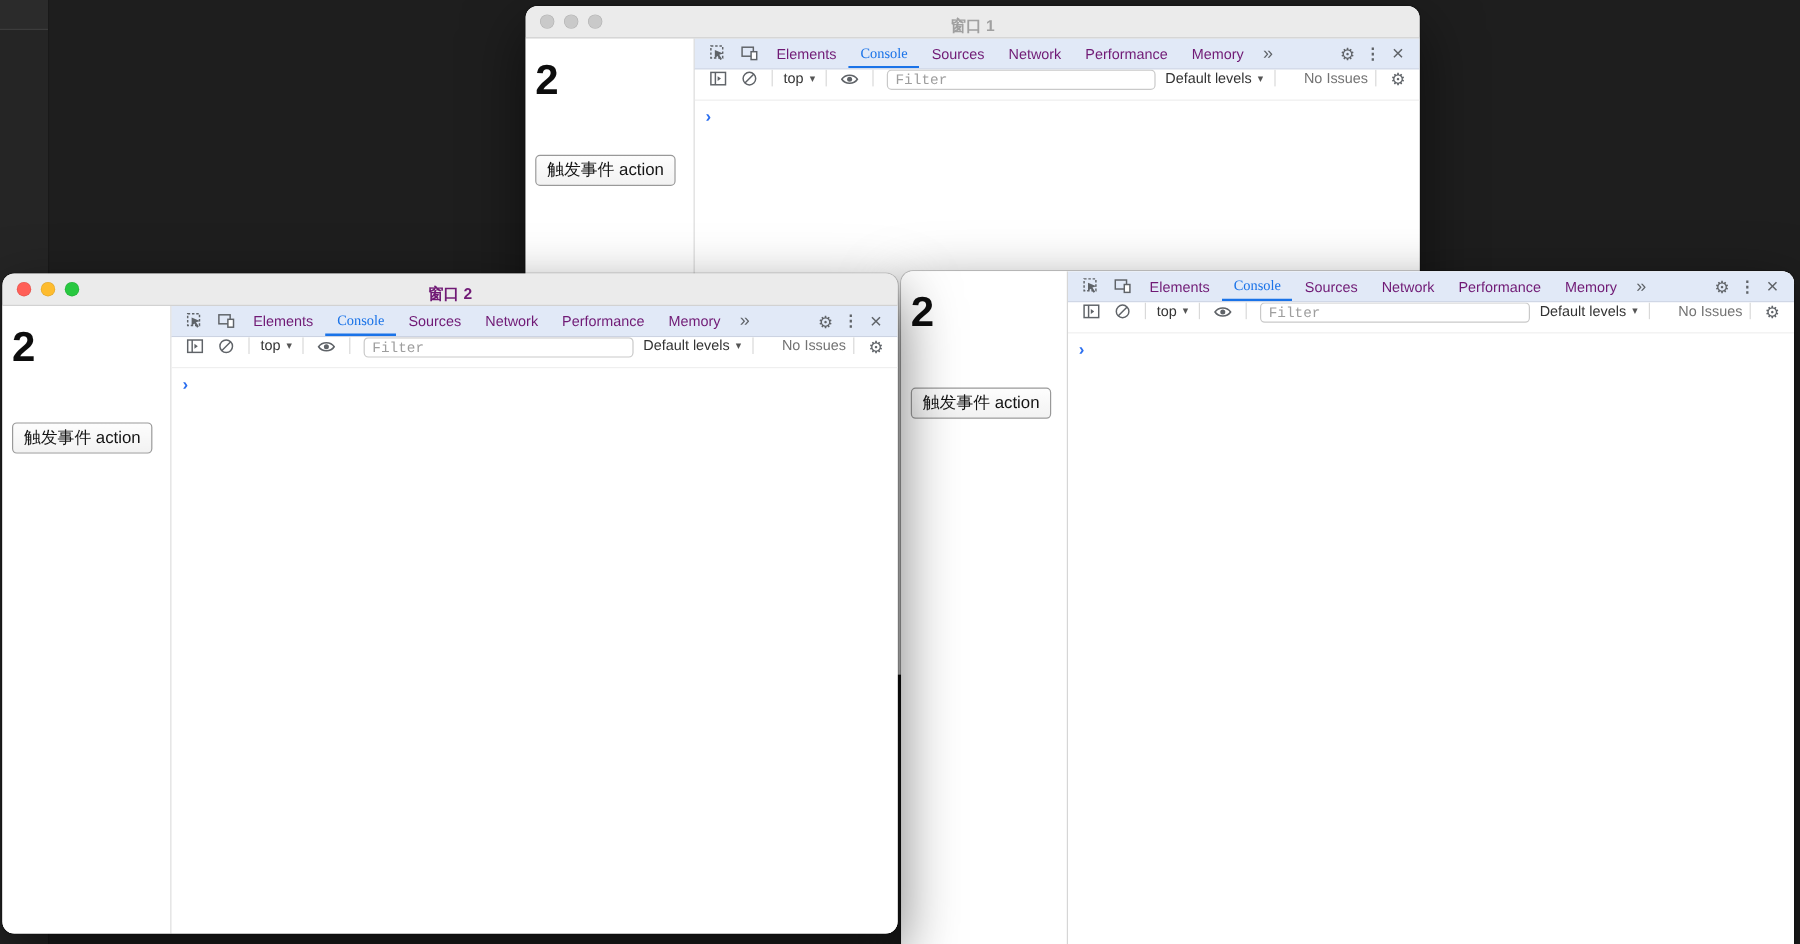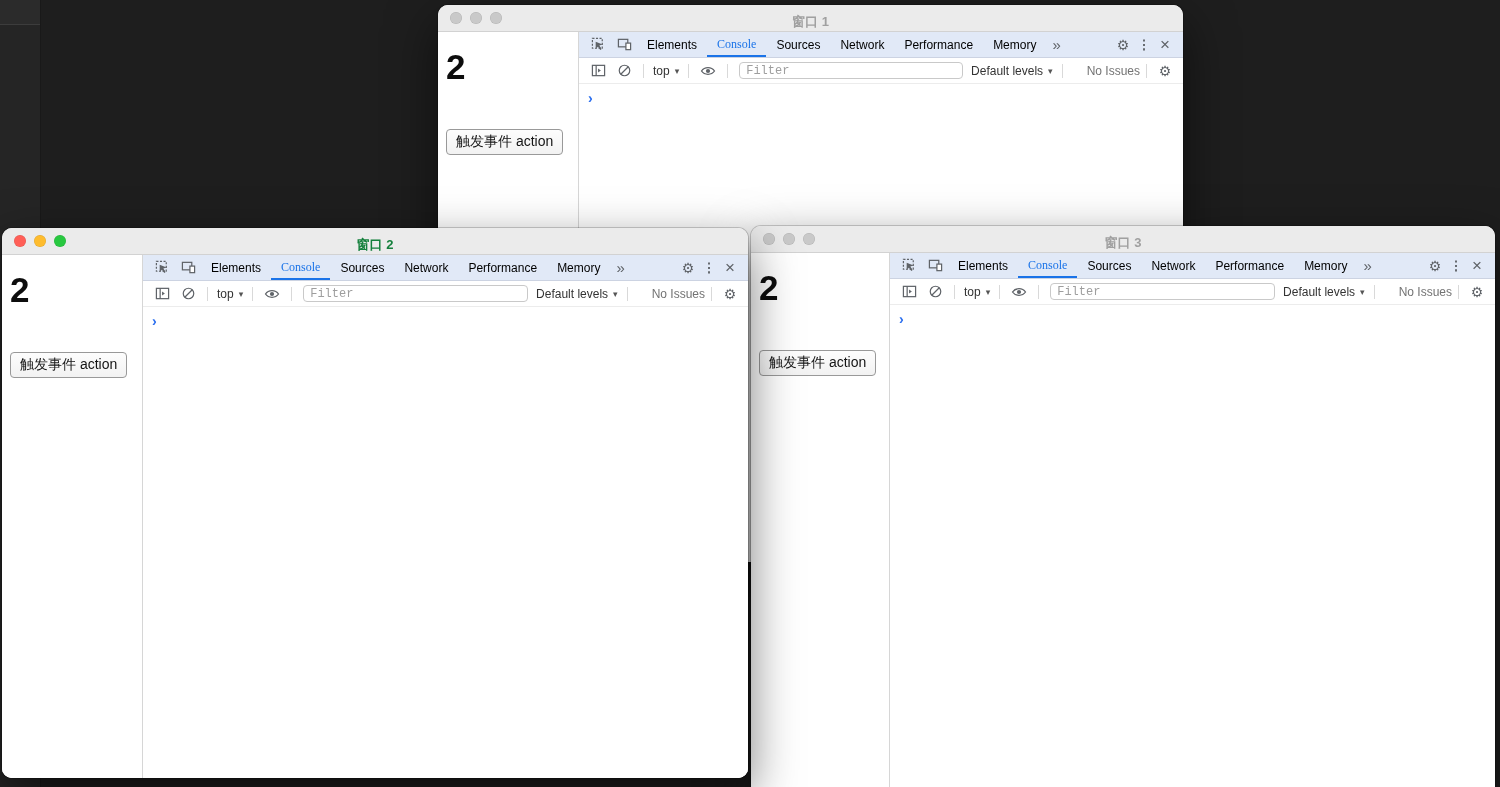--- a/index.html
+++ b/index.html
@@ -26,52 +26,52 @@
   .titlebar{
     flex:0 0 26px;height:26px;background:#ebebeb;border-bottom:1px solid #d2d2d2;
     position:relative;display:flex;align-items:flex-end;justify-content:center;
   }
   .lights{position:absolute;left:12px;top:0;height:100%;display:flex;align-items:center;gap:8px;}
   .light{width:12px;height:12px;border-radius:50%;background:var(--light-inactive,#c9c9c9);box-shadow:inset 0 0 0 .5px rgba(0,0,0,.12);}
   .window.active .light-close{background:var(--light-red,#ff5f57);}
   .window.active .light-min{background:var(--light-yellow,#febc2e);}
   .window.active .light-zoom{background:var(--light-green,#28c840);}
   .wtitle{font-size:13px;font-weight:600;color:#a0a0a0;}
-  .window.active .wtitle{color:#15803d;}
+  .window.active .wtitle{color:#701a75;}
 
   .content{flex:1;display:flex;min-height:0;background:#fff;}
 
   
   .page{flex:0 0 140px;width:140px;background:#fff;overflow:hidden;}
   .page-heading{font-size:35px;font-weight:700;color:#0d0d0d;margin:16px 0 0 8px;line-height:1.1;}
   .trigger-btn{
     display:inline-block;margin:42px 0 0 8px;font-family:inherit;font-size:14px;color:#141414;
     padding:3px 9px;border:1px solid #999;border-radius:4px;
     background:linear-gradient(#fdfdfd,#f2f2f2);white-space:nowrap;
   }
 
   
   .devtools{flex:1;min-width:0;display:flex;flex-direction:column;border-left:1px solid #d6d6d6;}
   .tabrow{
     flex:0 0 25px;height:25px;background:var(--tabbar-bg,#e1e9f7);border-bottom:1px solid #ccd3e2;
     display:flex;align-items:stretch;padding:0 6px;color:#3c4043;overflow:hidden;
   }
   .tool{width:26px;display:flex;align-items:center;justify-content:center;color:#5f6368;flex:0 0 26px;}
-  .tab{padding:0 10px;font-size:12px;display:flex;align-items:center;white-space:nowrap;color:#000000;}
+  .tab{padding:0 10px;font-size:12px;display:flex;align-items:center;white-space:nowrap;color:#701a75;}
   .tab.selected{color:var(--accent-blue,#1a73e8);box-shadow:inset 0 -2px 0 var(--accent-blue,#1a73e8);font-family:Liberation Serif, serif;}
   .more-tabs{padding:0 6px;display:flex;align-items:center;font-size:15px;color:#5f6368;}
   .spacer{flex:1 1 auto;}
   .glyph-btn{display:flex;align-items:center;justify-content:center;color:#5f6368;}
   .gear-glyph{font-size:14px;width:24px;text-align:center;}
   .kebab-glyph{font-size:13px;font-weight:700;width:18px;text-align:center;}
   .close-glyph{font-size:17px;width:24px;text-align:center;line-height:1;}
 
   .toolbar{
     flex:0 0 25px;height:25px;background:#fff;border-bottom:1px solid #ececec;
-    display:flex;align-items:center;padding:0 6px;font-size:12px;color:#333;overflow:hidden;
+    display:flex;align-items:flex-start;padding:0 6px;font-size:12px;color:#333;overflow:hidden;
   }
   .sep{flex:0 0 1px;width:1px;height:14px;background:#d9d9d9;margin:0 6px;}
   .ctx{display:flex;align-items:center;gap:5px;padding:0 3px;white-space:nowrap;color:#333;}
   .dd-arrow{font-size:9px;color:#555;}
   .filter-input{
     flex:1 1 auto;min-width:40px;height:15px;margin:0 5px;padding:0 6px;
     border:1px solid #c9c9c9;border-radius:4px;font-family:Liberation Mono, monospace;font-size:12px;color:#333;background:#fff;outline:none;
   }
   .filter-input::placeholder{color:#9e9e9e;}
   .plain-label{white-space:nowrap;color:#737373;padding-left:18px;}
@@ -264,28 +264,20 @@
         <span class="glyph-btn gear-glyph">⚙</span>
       </div>
       <div class="console">
         <span class="prompt">›</span>
       </div>
     </div>
   </div>
 </div>
 
 <div class="window" id="w3">
-  <div class="titlebar">
-    <div class="lights">
-      <span class="light light-close"></span>
-      <span class="light light-min"></span>
-      <span class="light light-zoom"></span>
-    </div>
-    <span class="wtitle">窗口 3</span>
-  </div>
   <div class="content">
     <div class="page" style="flex-basis:138px;width:138px;">
       <div class="page-heading">2</div>
       <button class="trigger-btn">触发事件 action</button>
     </div>
     <div class="devtools">
       <div class="tabrow">
         <span class="tool">
             <svg class="i" width="15" height="15">
               <use href="#i-inspect"></use>

